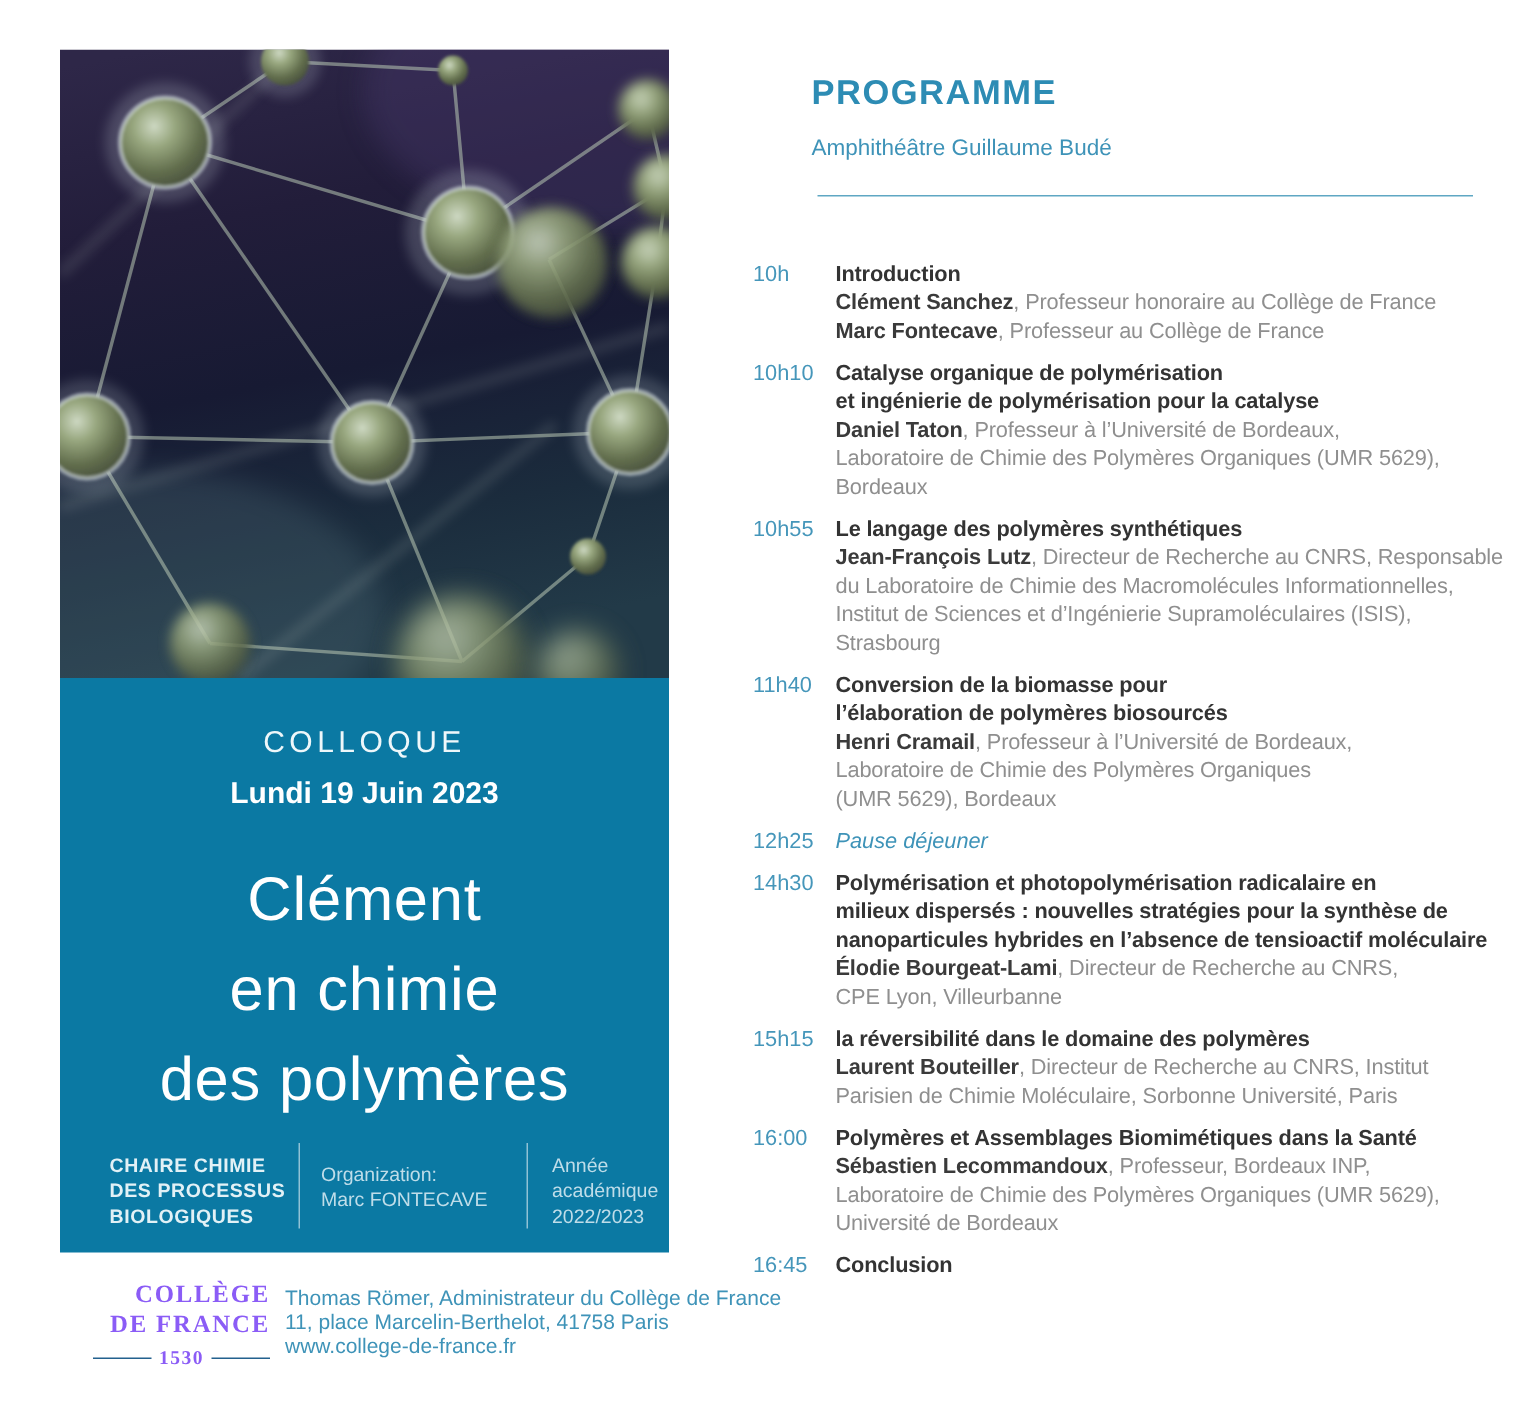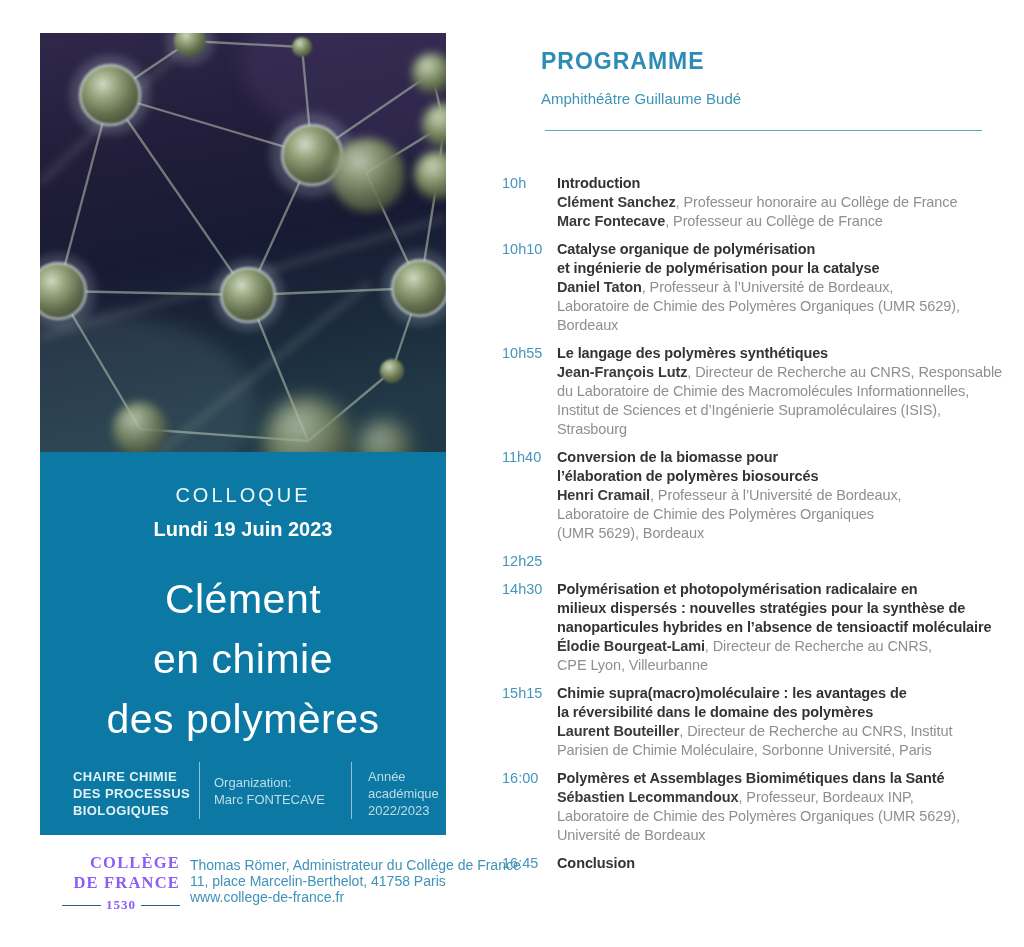--- a/index.html
+++ b/index.html
@@ -229,35 +229,37 @@
       <div class="entry-content">
         <div class="entry-title-line">Conversion de la biomasse pour</div>
         <div class="entry-title-line">l’élaboration de polymères biosourcés</div>
         <div class="entry-body-line"><span class="seg-b">Henri Cramail</span><span class="seg-g">, Professeur à l’Université de Bordeaux,</span></div>
         <div class="entry-body-line"><span class="seg-g">Laboratoire de Chimie des Polymères Organiques</span></div>
         <div class="entry-body-line"><span class="seg-g">(UMR 5629), Bordeaux</span></div>
       </div>
     </div>
     <div class="entry">
       <div class="entry-time">12h25</div>
+      <div class="entry-content">
+        <div class="break-label">Pause déjeuner</div>
+      </div>
     </div>
     <div class="entry">
       <div class="entry-time">14h30</div>
       <div class="entry-content">
         <div class="entry-title-line">Polymérisation et photopolymérisation radicalaire en</div>
         <div class="entry-title-line">milieux dispersés : nouvelles stratégies pour la synthèse de</div>
         <div class="entry-title-line">nanoparticules hybrides en l’absence de tensioactif moléculaire</div>
         <div class="entry-body-line"><span class="seg-b">Élodie Bourgeat-Lami</span><span class="seg-g">, Directeur de Recherche au CNRS,</span></div>
         <div class="entry-body-line"><span class="seg-g">CPE Lyon, Villeurbanne</span></div>
       </div>
     </div>
     <div class="entry">
       <div class="entry-time">15h15</div>
       <div class="entry-content">
-        <div class="entry-title-line">Chimie supra(macro)moléculaire : les avantages de</div>
         <div class="entry-title-line">la réversibilité dans le domaine des polymères</div>
         <div class="entry-body-line"><span class="seg-b">Laurent Bouteiller</span><span class="seg-g">, Directeur de Recherche au CNRS, Institut</span></div>
         <div class="entry-body-line"><span class="seg-g">Parisien de Chimie Moléculaire, Sorbonne Université, Paris</span></div>
       </div>
     </div>
     <div class="entry">
       <div class="entry-time">16:00</div>
       <div class="entry-content">
         <div class="entry-title-line">Polymères et Assemblages Biomimétiques dans la Santé</div>
         <div class="entry-body-line"><span class="seg-b">Sébastien Lecommandoux</span><span class="seg-g">, Professeur, Bordeaux INP,</span></div>

